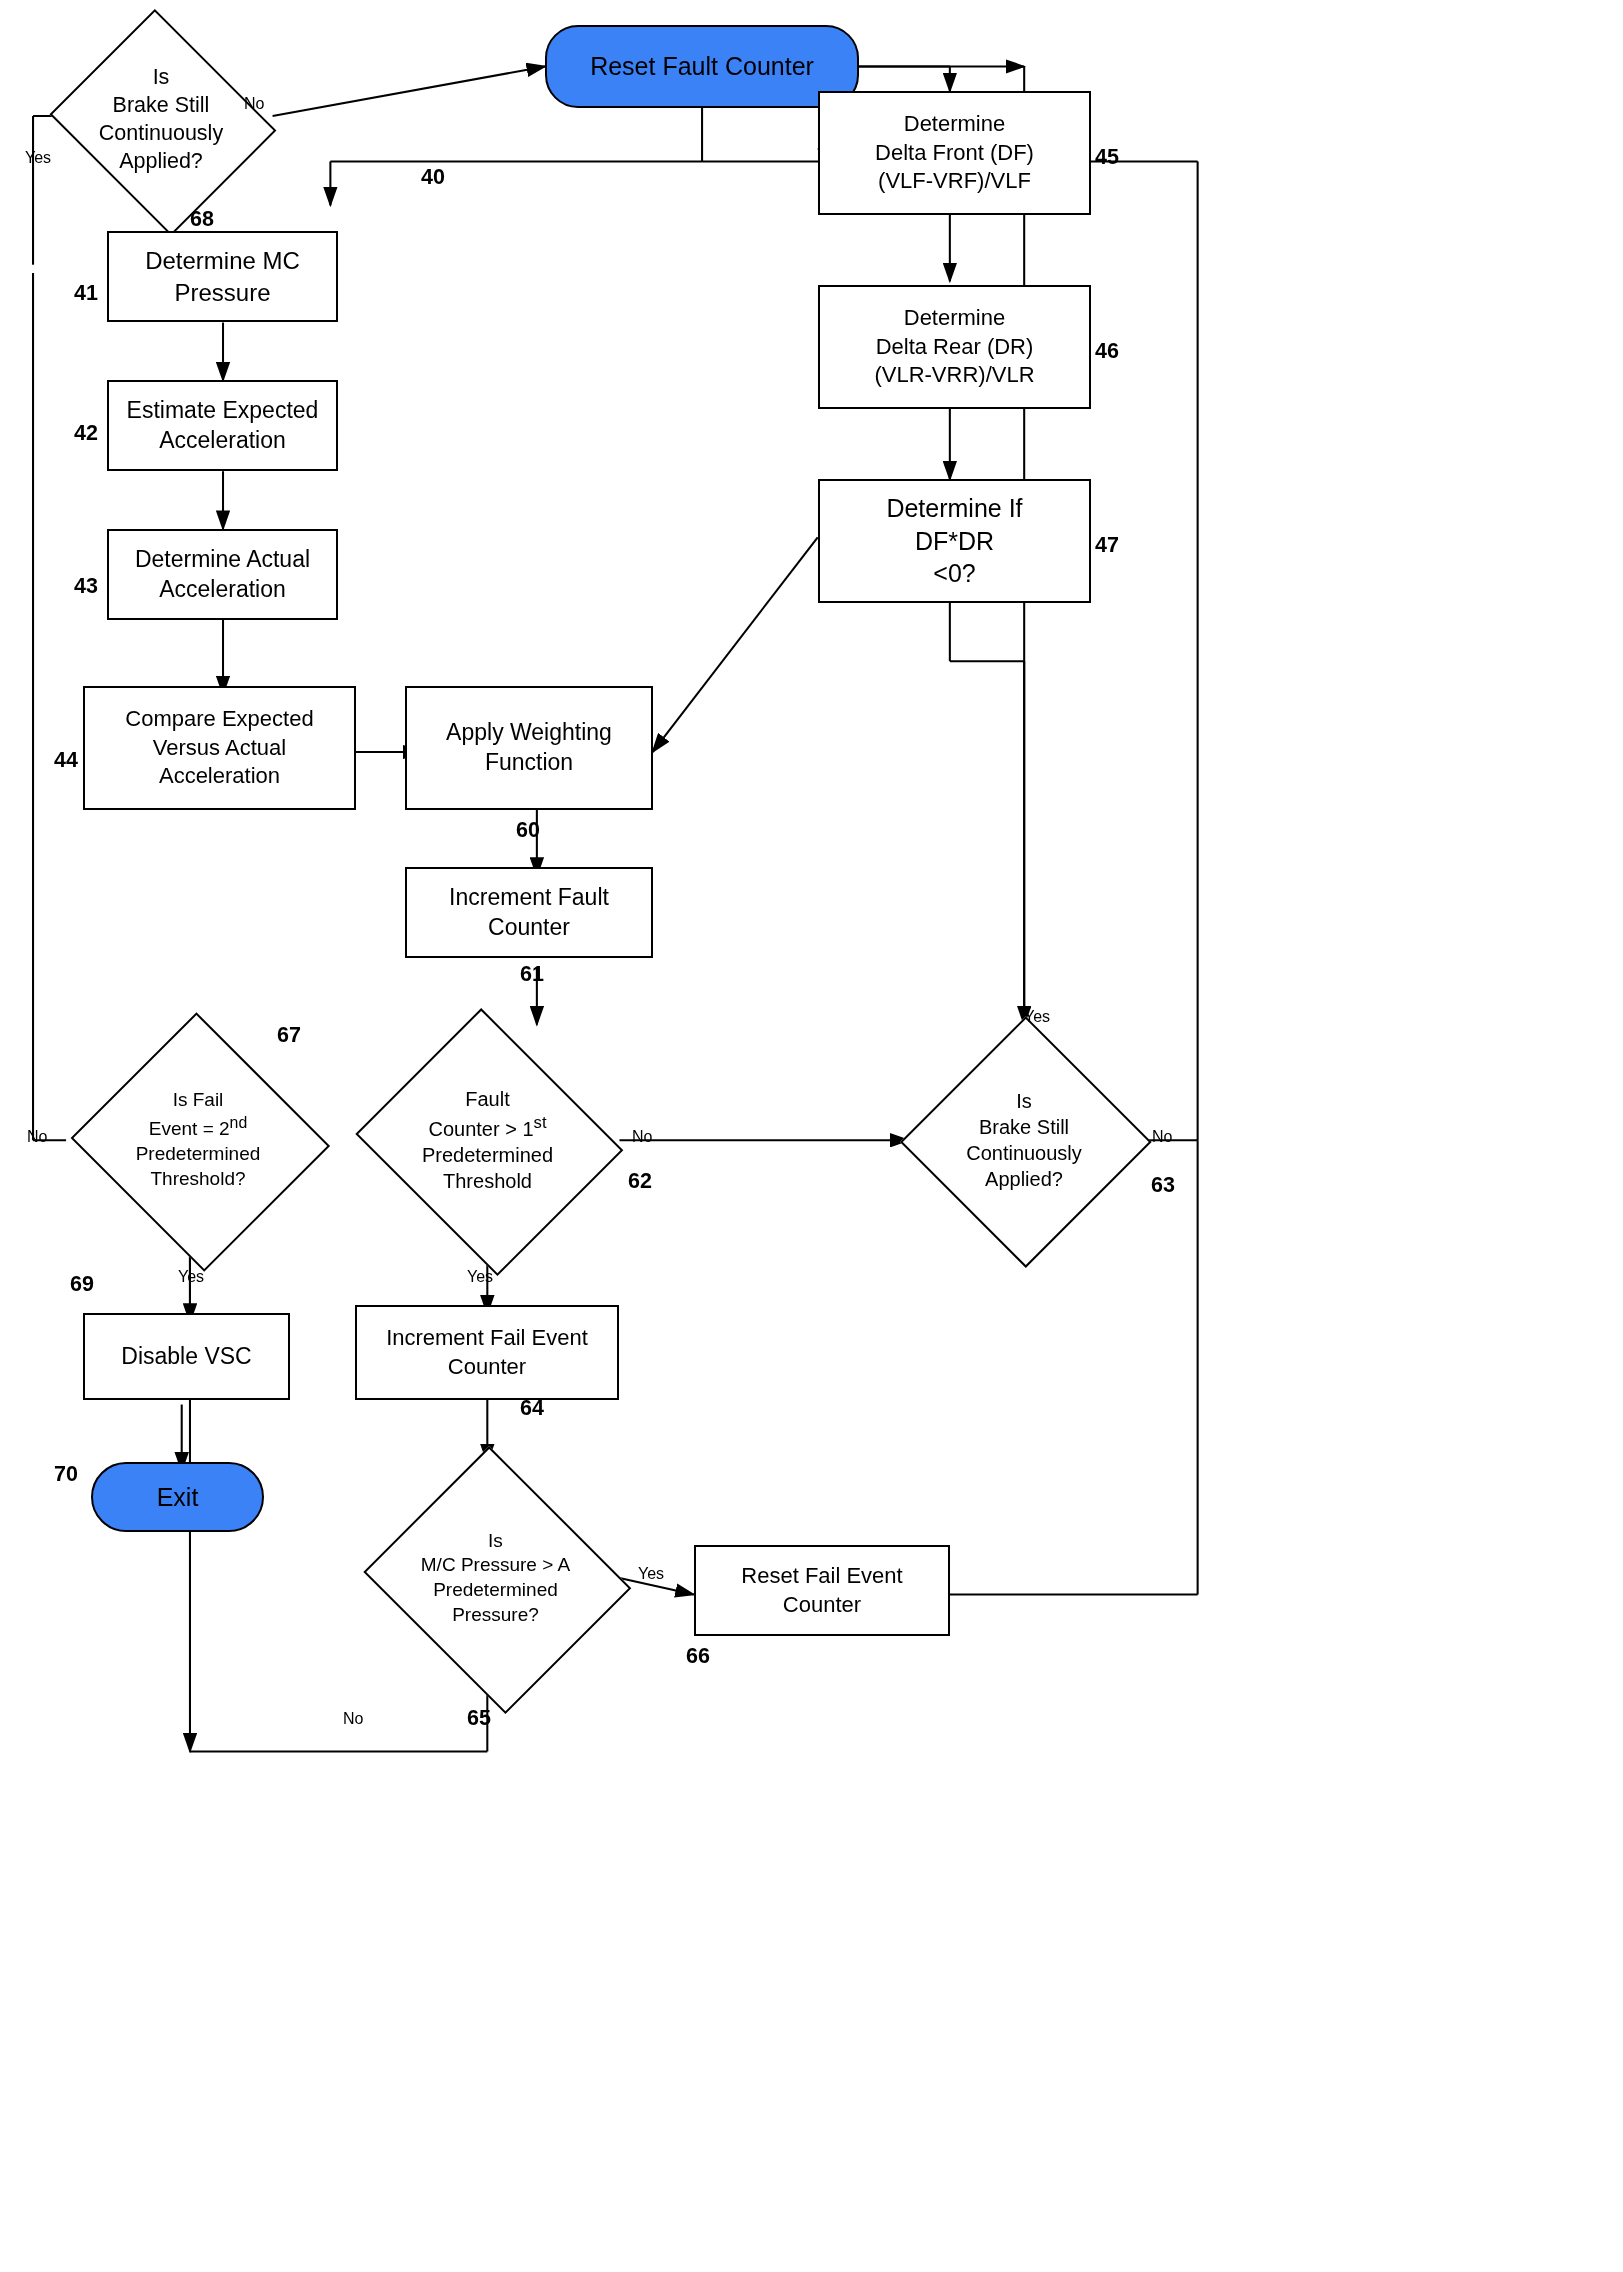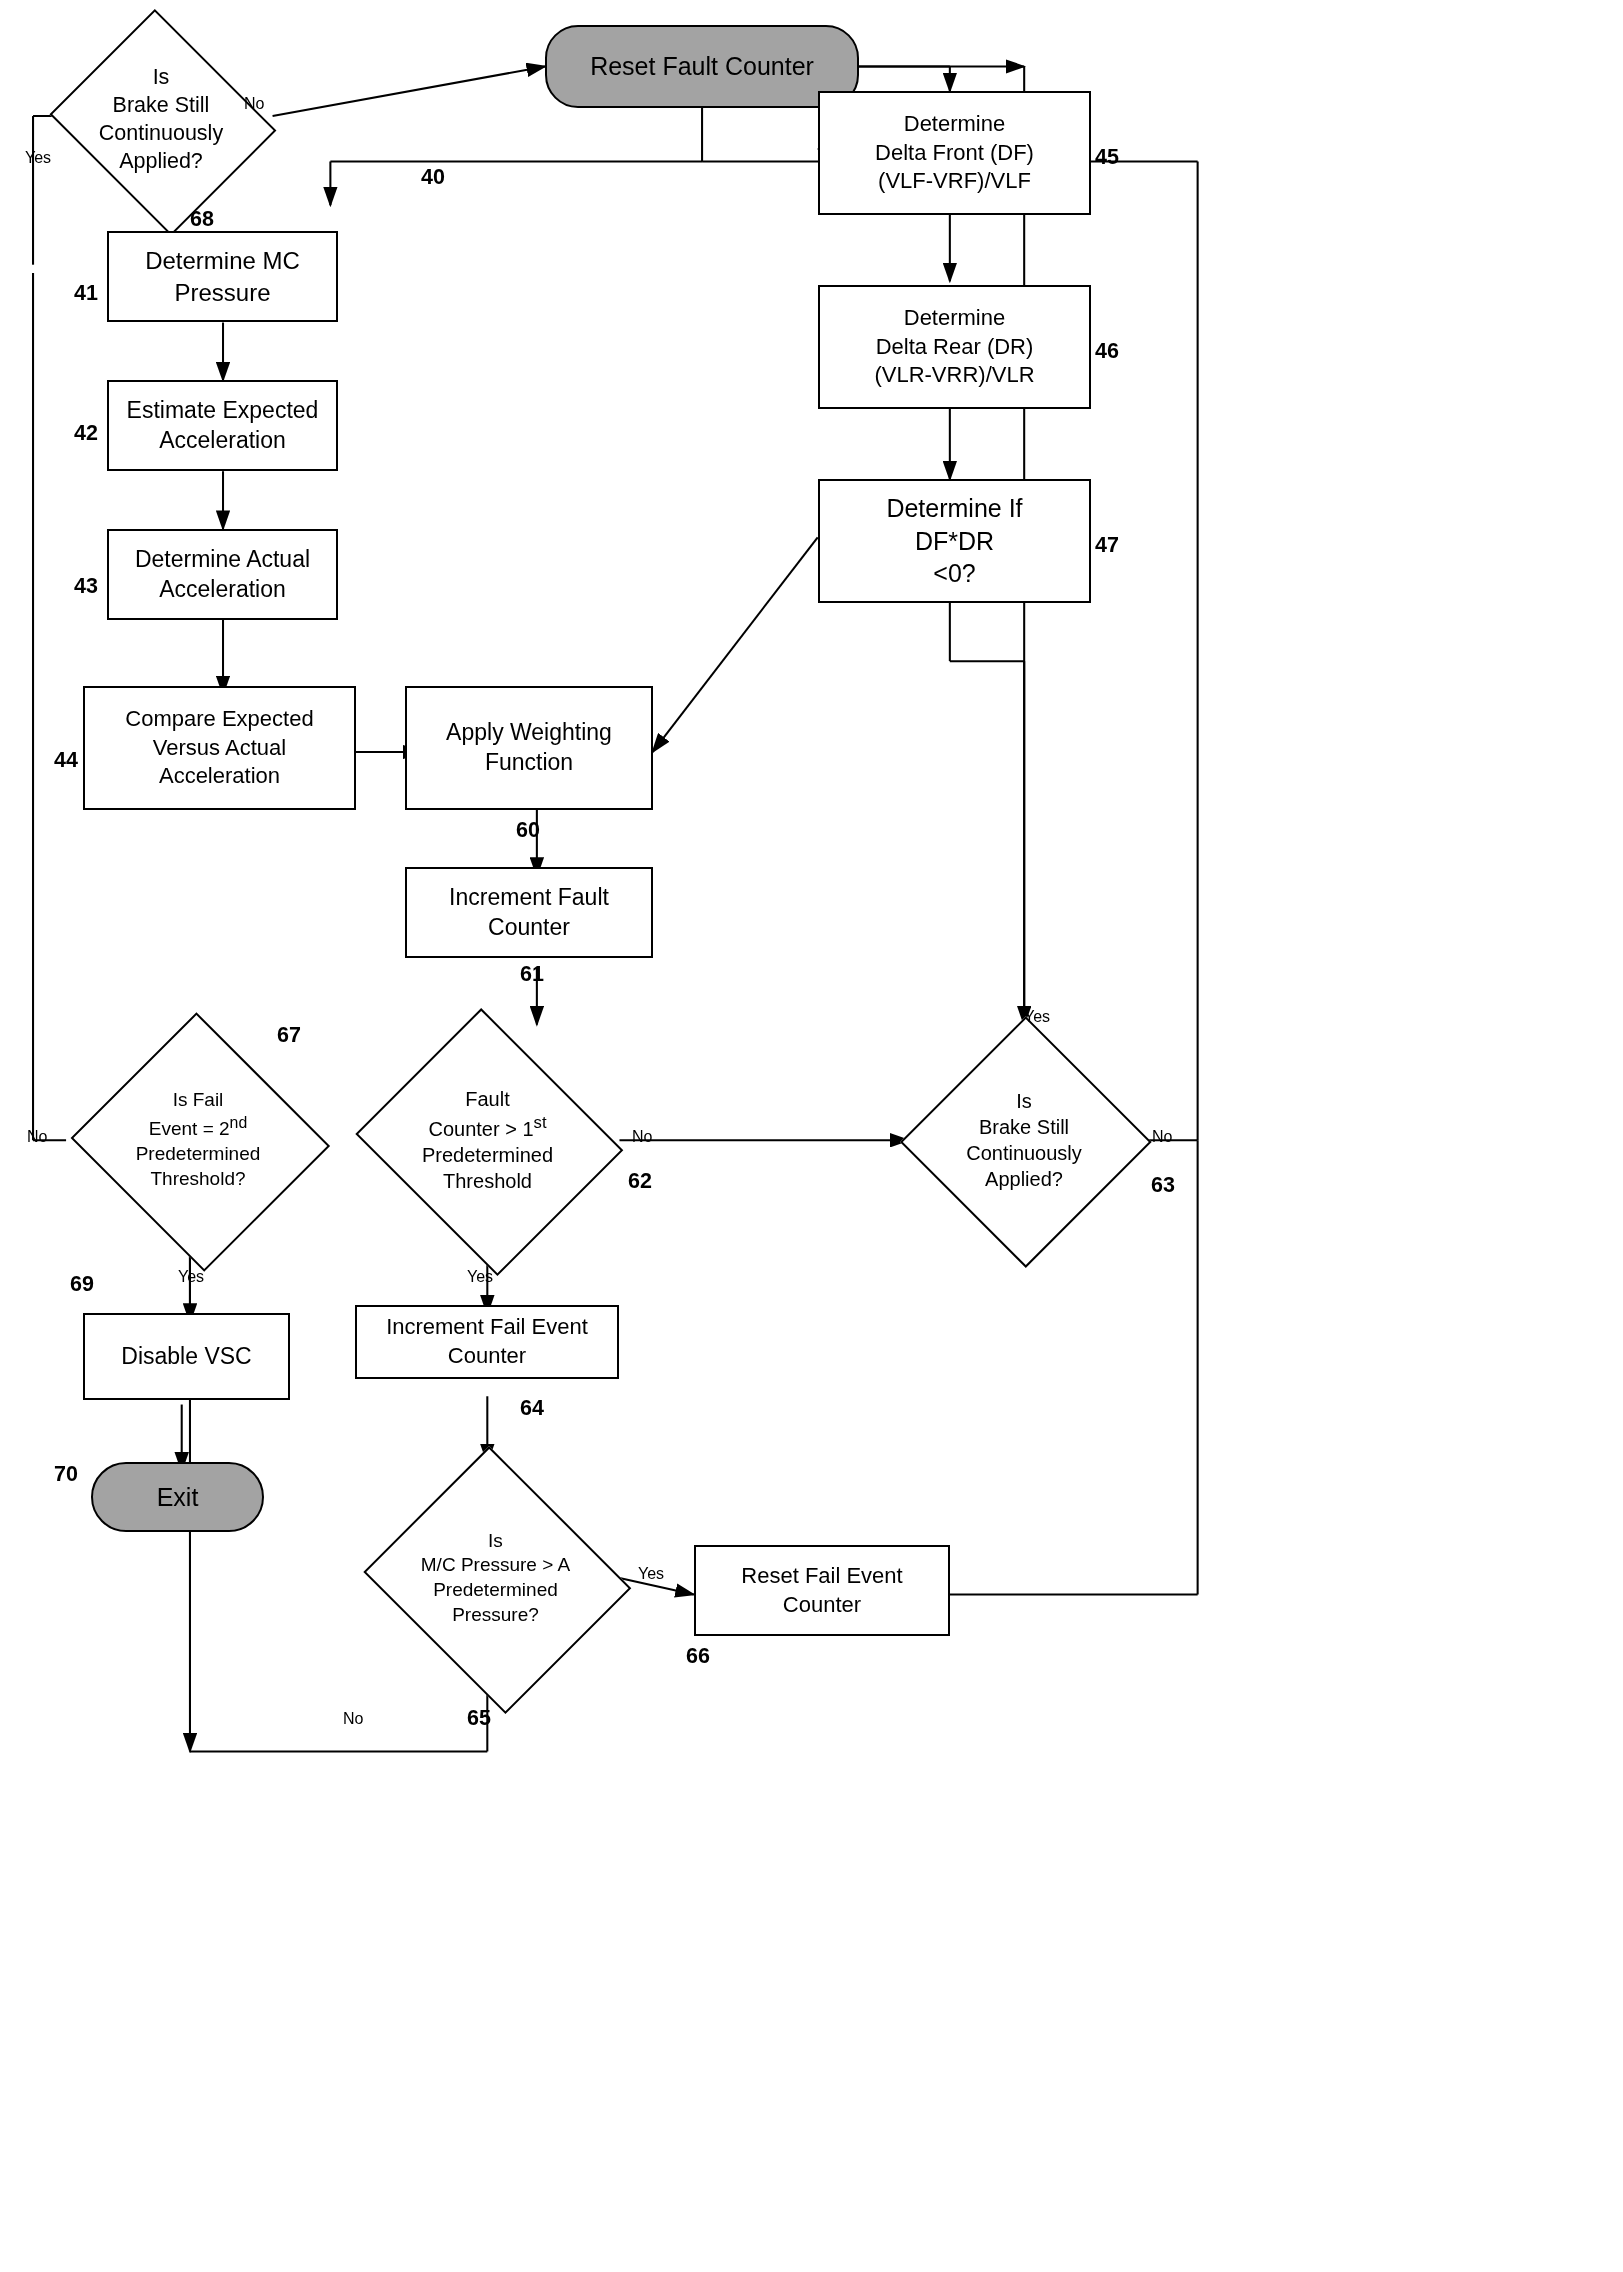--- a/index.html
+++ b/index.html
@@ -26,21 +26,21 @@
     }
     .rect {
       border: 2.5px solid #000;
       background: #fff;
       font-size: 23px;
       line-height: 1.3;
       padding: 6.6px;
     }
     .rounded {
       border: 2.5px solid #000;
-      background: #a3a3a3;
+      background: #3b82f6;
       border-radius: 33px;
       font-size: 23px;
       line-height: 1.3;
       padding: 6.6px;
     }
     .diamond-wrap {
       position: absolute;
       display: flex;
       align-items: flex-start;
       justify-content: center;
@@ -223,21 +223,21 @@
       <div class="diamond-text" style="font-size:20px;">Fault<br>Counter &gt; 1<sup>st</sup><br>Predetermined<br>Threshold</div>
     </div>
   </div>
   <div class="label" style="left:520px; top:962px;">61</div>
 
   <div class="arrow-label" style="left:467px; top:1268px;">Yes</div>
 
   <div class="arrow-label" style="left:632px; top:1128px;">No</div>
   <div class="label" style="left:628px; top:1169px;">62</div>
 
-  <div class="shape rect" style="left:355px; top:1305px; width:264px; height:74px; font-size:22px;">
+  <div class="shape rect" style="left:355px; top:1305px; width:264px; height:95px; font-size:22px;">
     <span>Increment Fail Event<br>Counter</span>
   </div>
 
   <div class="diamond-wrap" style="position:absolute; left:355px; top:1454px; width:281px; height:248px;">
     <div class="diamond">
       <div class="diamond-text" style="font-size:19px;">Is<br>M/C Pressure &gt; A<br>Predetermined<br>Pressure?</div>
     </div>
   </div>
   <div class="label" style="left:520px; top:1396px;">64</div>
   <div class="label" style="left:467px; top:1706px;">65</div>

